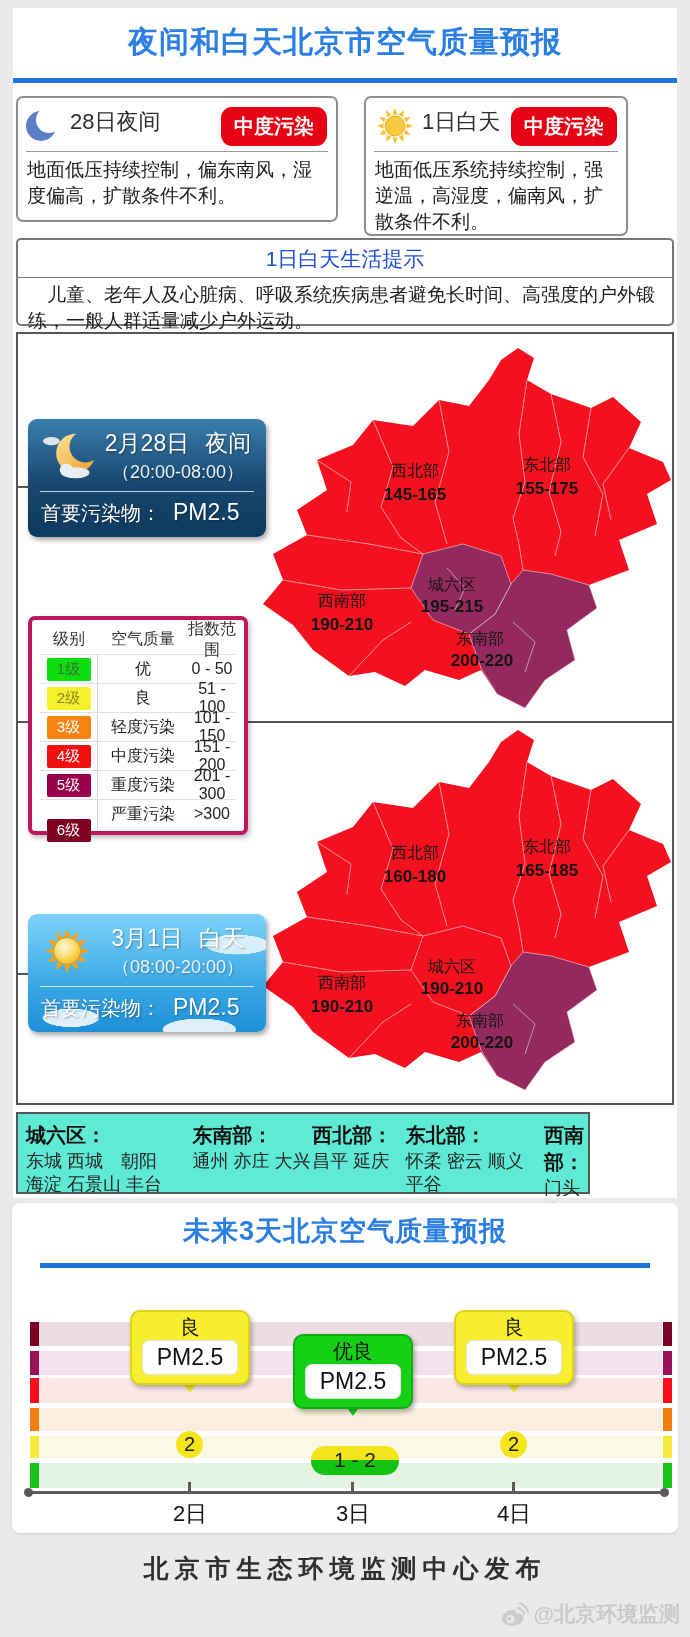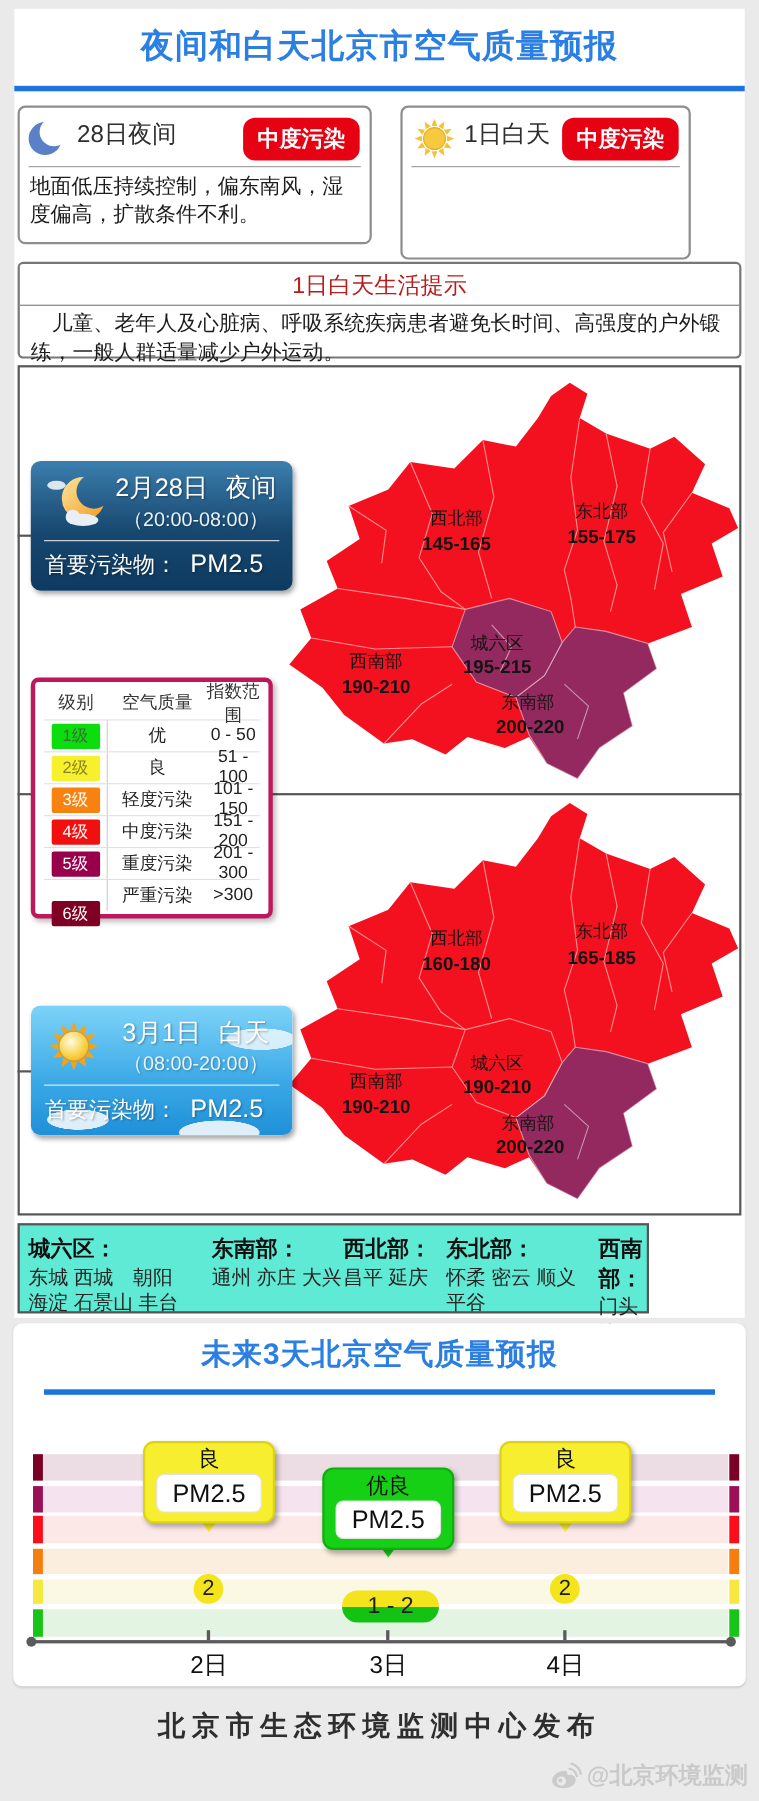--- a/index.html
+++ b/index.html
@@ -23,21 +23,21 @@
   .sc-badge{background:#e60213;color:#fff;font-size:20px;font-weight:bold;padding:6px 13px;border-radius:11px;white-space:nowrap}
   .sc-div{border-top:1.5px solid #9a9a9a;margin:0 8px}
   .sc-body{padding:5px 9px;font-size:19px;line-height:1.38;color:#1c1c1c}
   .mini-moon{width:34px;height:34px;position:relative;flex:none;overflow:visible}
   .mini-moon::after{content:"";position:absolute;left:8px;top:0;width:26px;height:26px;border-radius:50%;
         box-shadow:-8px 6px 0 2px #5b80c8}
   .mini-sun{width:38px;height:38px;flex:none}
 
   
   .tip-box{left:16px;top:238px;width:658px;height:88px;background:#fff;border:2px solid #777;border-radius:5px}
-  .tip-title{text-align:center;font-size:21px;padding:5px 0 4px;color:#b91c1c}
+  .tip-title{text-align:center;font-size:21px;padding:5px 0 4px;color:#1d4ed8}
   .tip-div{border-top:1.5px solid #777}
   .tip-body{padding:4px 10px;font-size:19px;line-height:1.36;color:#1c1c1c;text-indent:1em}
 
   
   .map-panel{left:16px;top:332px;width:658px;height:773px;background:#fff;border:2px solid #555}
   .panel-divider{left:16px;top:721px;width:658px;height:2px;background:#555;z-index:1}
   .stub{background:#555;height:2px;width:14px;left:16px;z-index:1}
   #stub1{top:486px}#stub2{top:973px}
 
   
@@ -159,20 +159,21 @@
           <polygon points="20,1 22.8,8 17.2,8" transform="rotate(270 20 20)"></polygon>
           <polygon points="20,1 22.8,8 17.2,8" transform="rotate(300 20 20)"></polygon>
           <polygon points="20,1 22.8,8 17.2,8" transform="rotate(330 20 20)"></polygon>
         </g>
         <circle cx="20" cy="20" r="10.5" fill="#f6c93e" stroke="#e9a91c" stroke-width="1"></circle>
       </svg>
       <span class="sc-date">1日白天</span>
       <span class="sc-badge">中度污染</span>
     </div>
     <div class="sc-div"></div>
+    <div class="sc-body">地面低压系统持续控制，强逆温，高湿度，偏南风，扩散条件不利。</div>
   </div>
 
   <div class="abs tip-box">
     <div class="tip-title">1日白天生活提示</div>
     <div class="tip-div"></div>
     <div class="tip-body">儿童、老年人及心脏病、呼吸系统疾病患者避免长时间、高强度的户外锻练，一般人群适量减少户外运动。</div>
   </div>
 
   <div class="abs map-panel"></div>
   <div class="abs panel-divider"></div>

